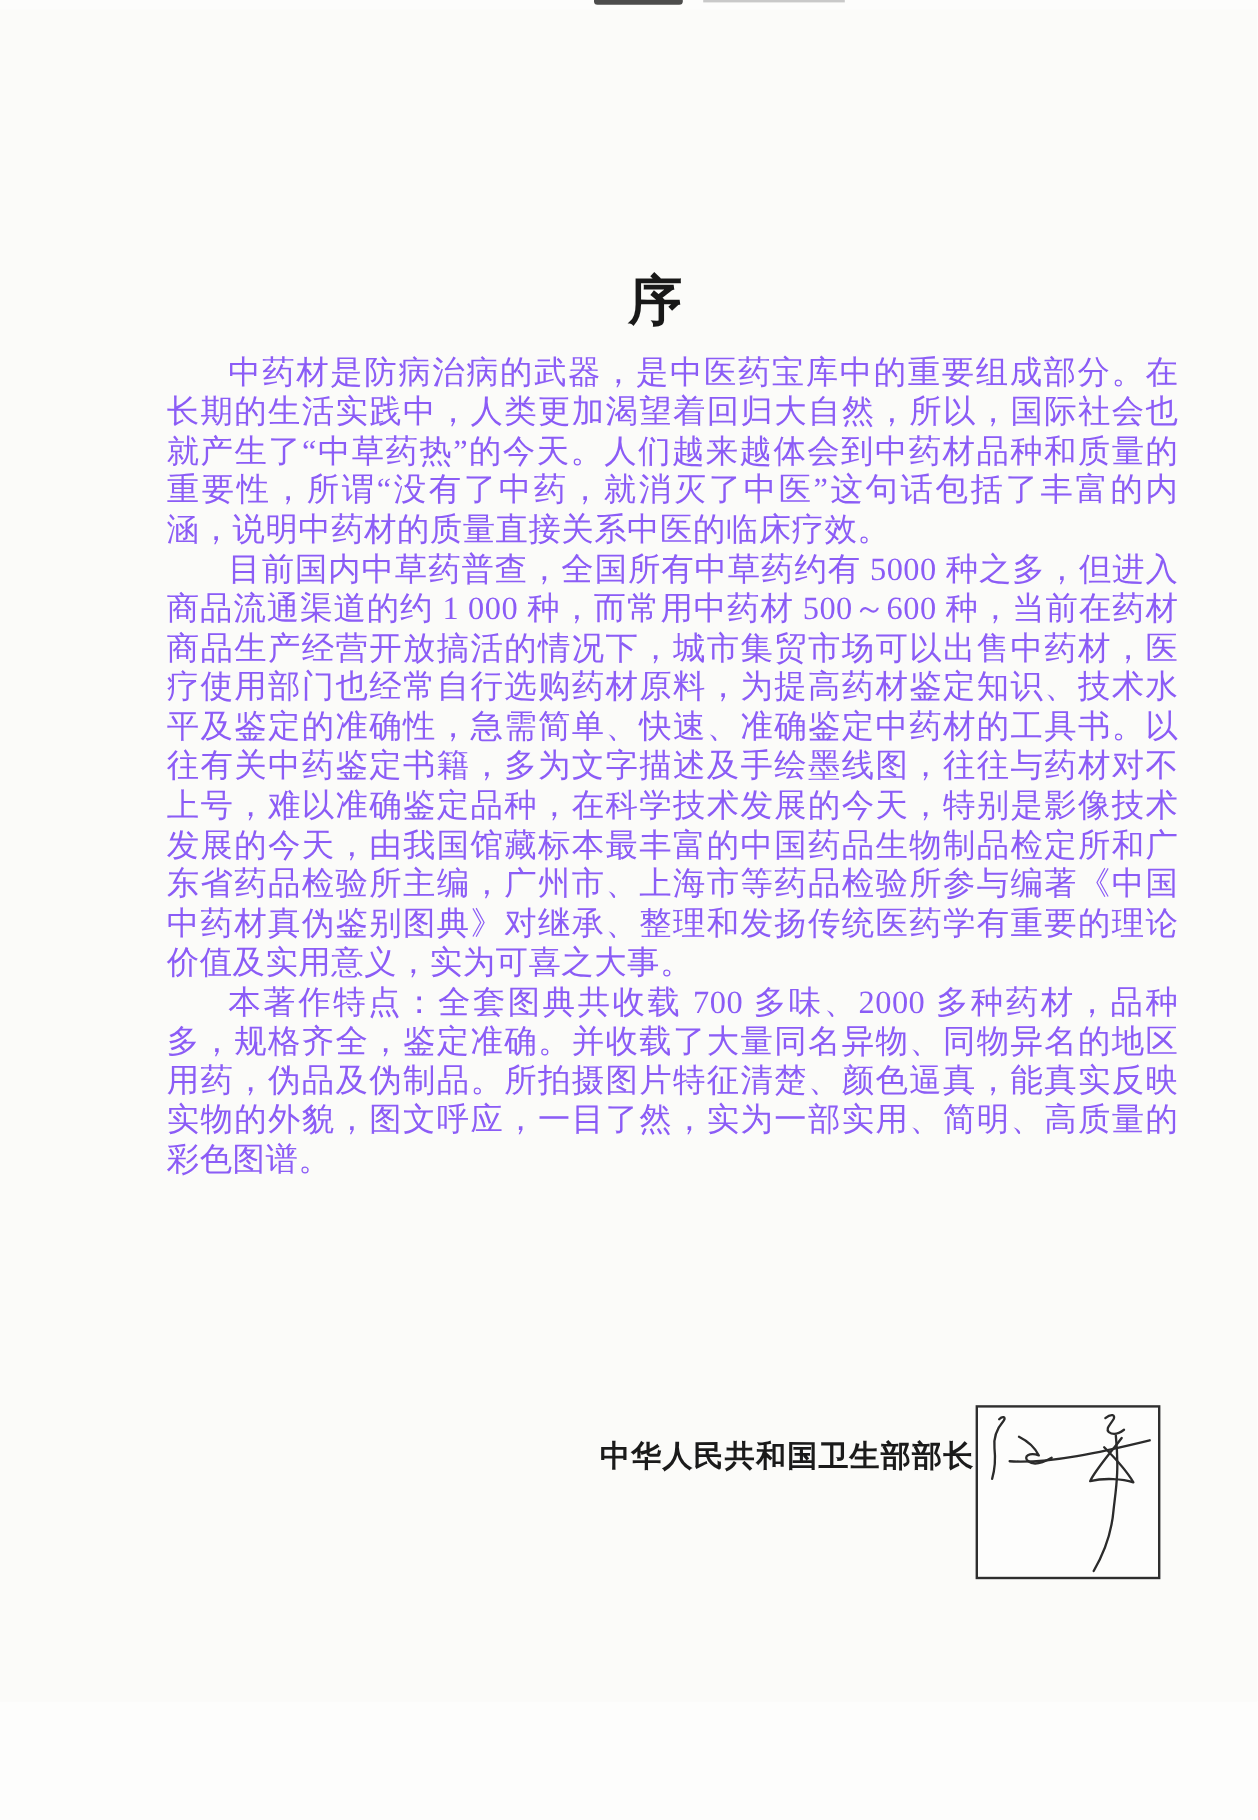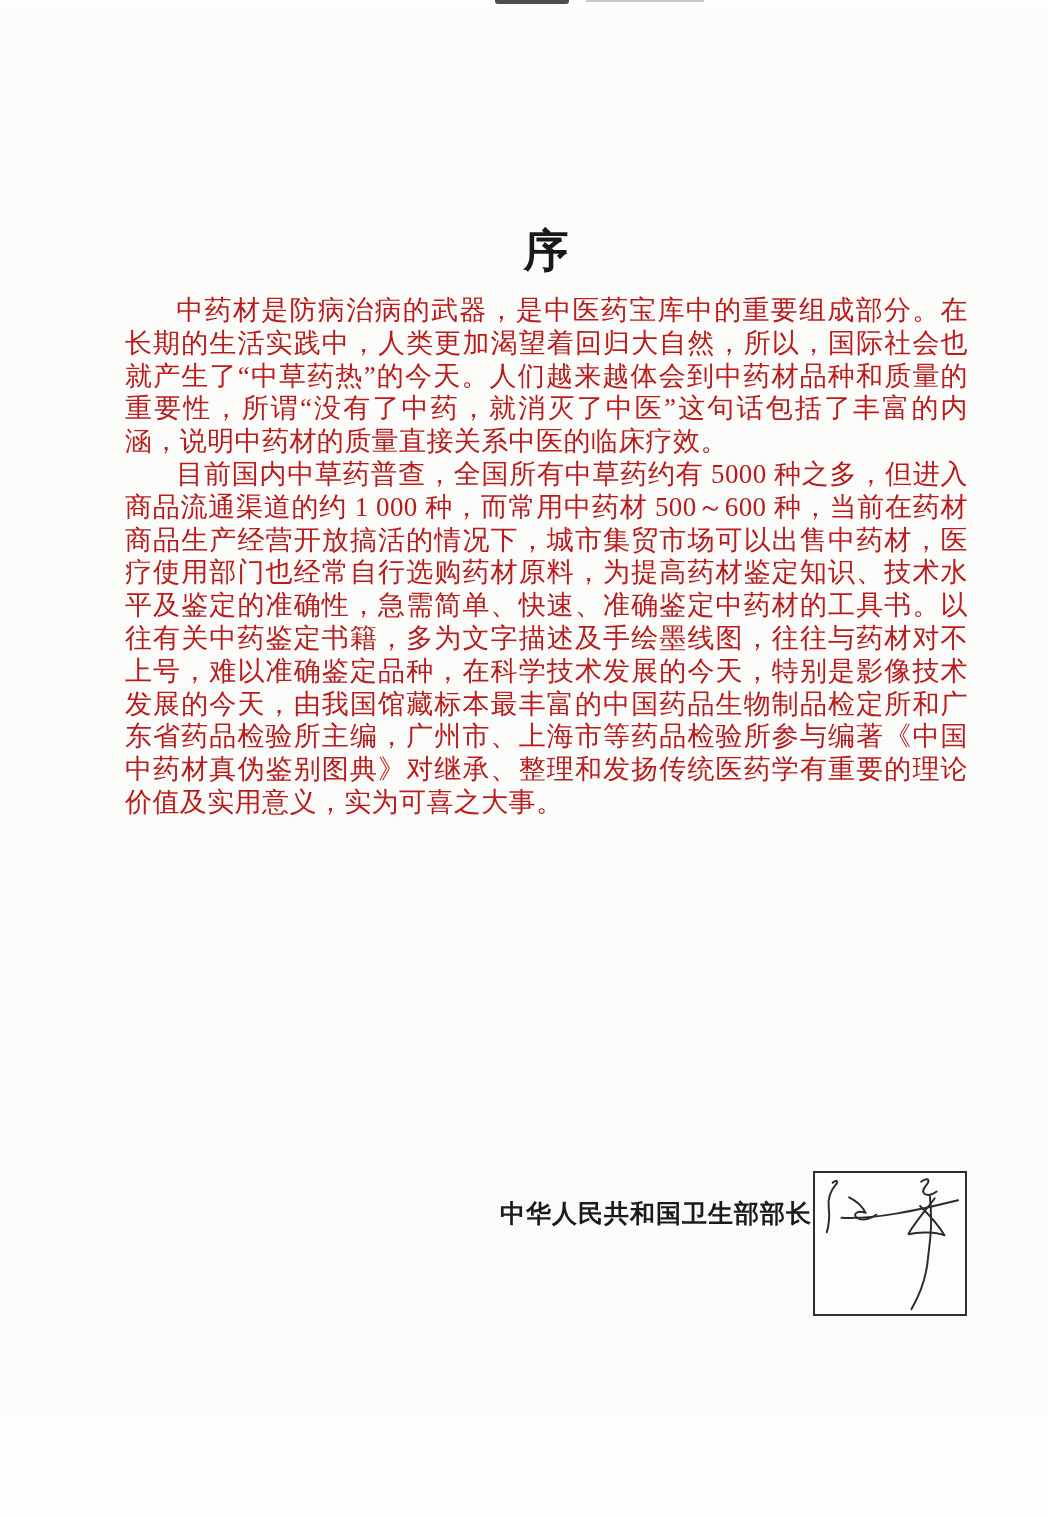--- a/index.html
+++ b/index.html
@@ -44,28 +44,28 @@
     width: 843px;
     top: 191px;
     text-align: center;
     font-size: 45px;
     font-weight: 700;
     letter-spacing: 1px;
     color: #181818;
   }
   .doc-body {
     position: absolute;
-    left: 125px;
+    left: 139px;
     top: 294px;
     width: 843px;
     font-size: 27px;
     line-height: 32.8px;
     text-align: justify;
     letter-spacing: 0.4px;
-    color: #b91c1c;
+    color: #8b5cf6;
   }
   .doc-body p {
     margin: 0;
     padding: 0;
     text-indent: 1.9em;
   }
   .signature-row {
     position: absolute;
     left: 0; top: 0;
     width: 1048px; height: 1062px;
@@ -106,20 +106,21 @@
 
   <div class="scan-tint"></div>
   <div class="scan-streak-dark"></div>
   <div class="scan-streak-light"></div>
 
   <h1 class="doc-title">序</h1>
 
   <div class="doc-body">
     <p>中药材是防病治病的武器，是中医药宝库中的重要组成部分。在长期的生活实践中，人类更加渴望着回归大自然，所以，国际社会也就产生了“中草药热”的今天。人们越来越体会到中药材品种和质量的重要性，所谓“没有了中药，就消灭了中医”这句话包括了丰富的内涵，说明中药材的质量直接关系中医的临床疗效。</p>
     <p>目前国内中草药普查，全国所有中草药约有 5000 种之多，但进入商品流通渠道的约 1 000 种，而常用中药材 500～600 种，当前在药材商品生产经营开放搞活的情况下，城市集贸市场可以出售中药材，医疗使用部门也经常自行选购药材原料，为提高药材鉴定知识、技术水平及鉴定的准确性，急需简单、快速、准确鉴定中药材的工具书。以往有关中药鉴定书籍，多为文字描述及手绘墨线图，往往与药材对不上号，难以准确鉴定品种，在科学技术发展的今天，特别是影像技术发展的今天，由我国馆藏标本最丰富的中国药品生物制品检定所和广东省药品检验所主编，广州市、上海市等药品检验所参与编著《中国中药材真伪鉴别图典》对继承、整理和发扬传统医药学有重要的理论价值及实用意义，实为可喜之大事。</p>
+    <p>本著作特点：全套图典共收载 700 多味、2000 多种药材，品种多，规格齐全，鉴定准确。并收载了大量同名异物、同物异名的地区用药，伪品及伪制品。所拍摄图片特征清楚、颜色逼真，能真实反映实物的外貌，图文呼应，一目了然，实为一部实用、简明、高质量的彩色图谱。</p>
   </div>
 
   <div class="signature-row">
     <div class="minister-label">中华人民共和国卫生部部长</div>
 
     <div class="signature-box">
       <svg viewBox="0 0 154 145" fill="none" stroke="#2b2b2b" stroke-width="2" stroke-linecap="round" stroke-linejoin="round">
 
         <path d="M18,10 c3,-3 6,-2 4,1 c-6,7 -9,16 -8,24 c1,9 0,19 -2,26"></path>
 

